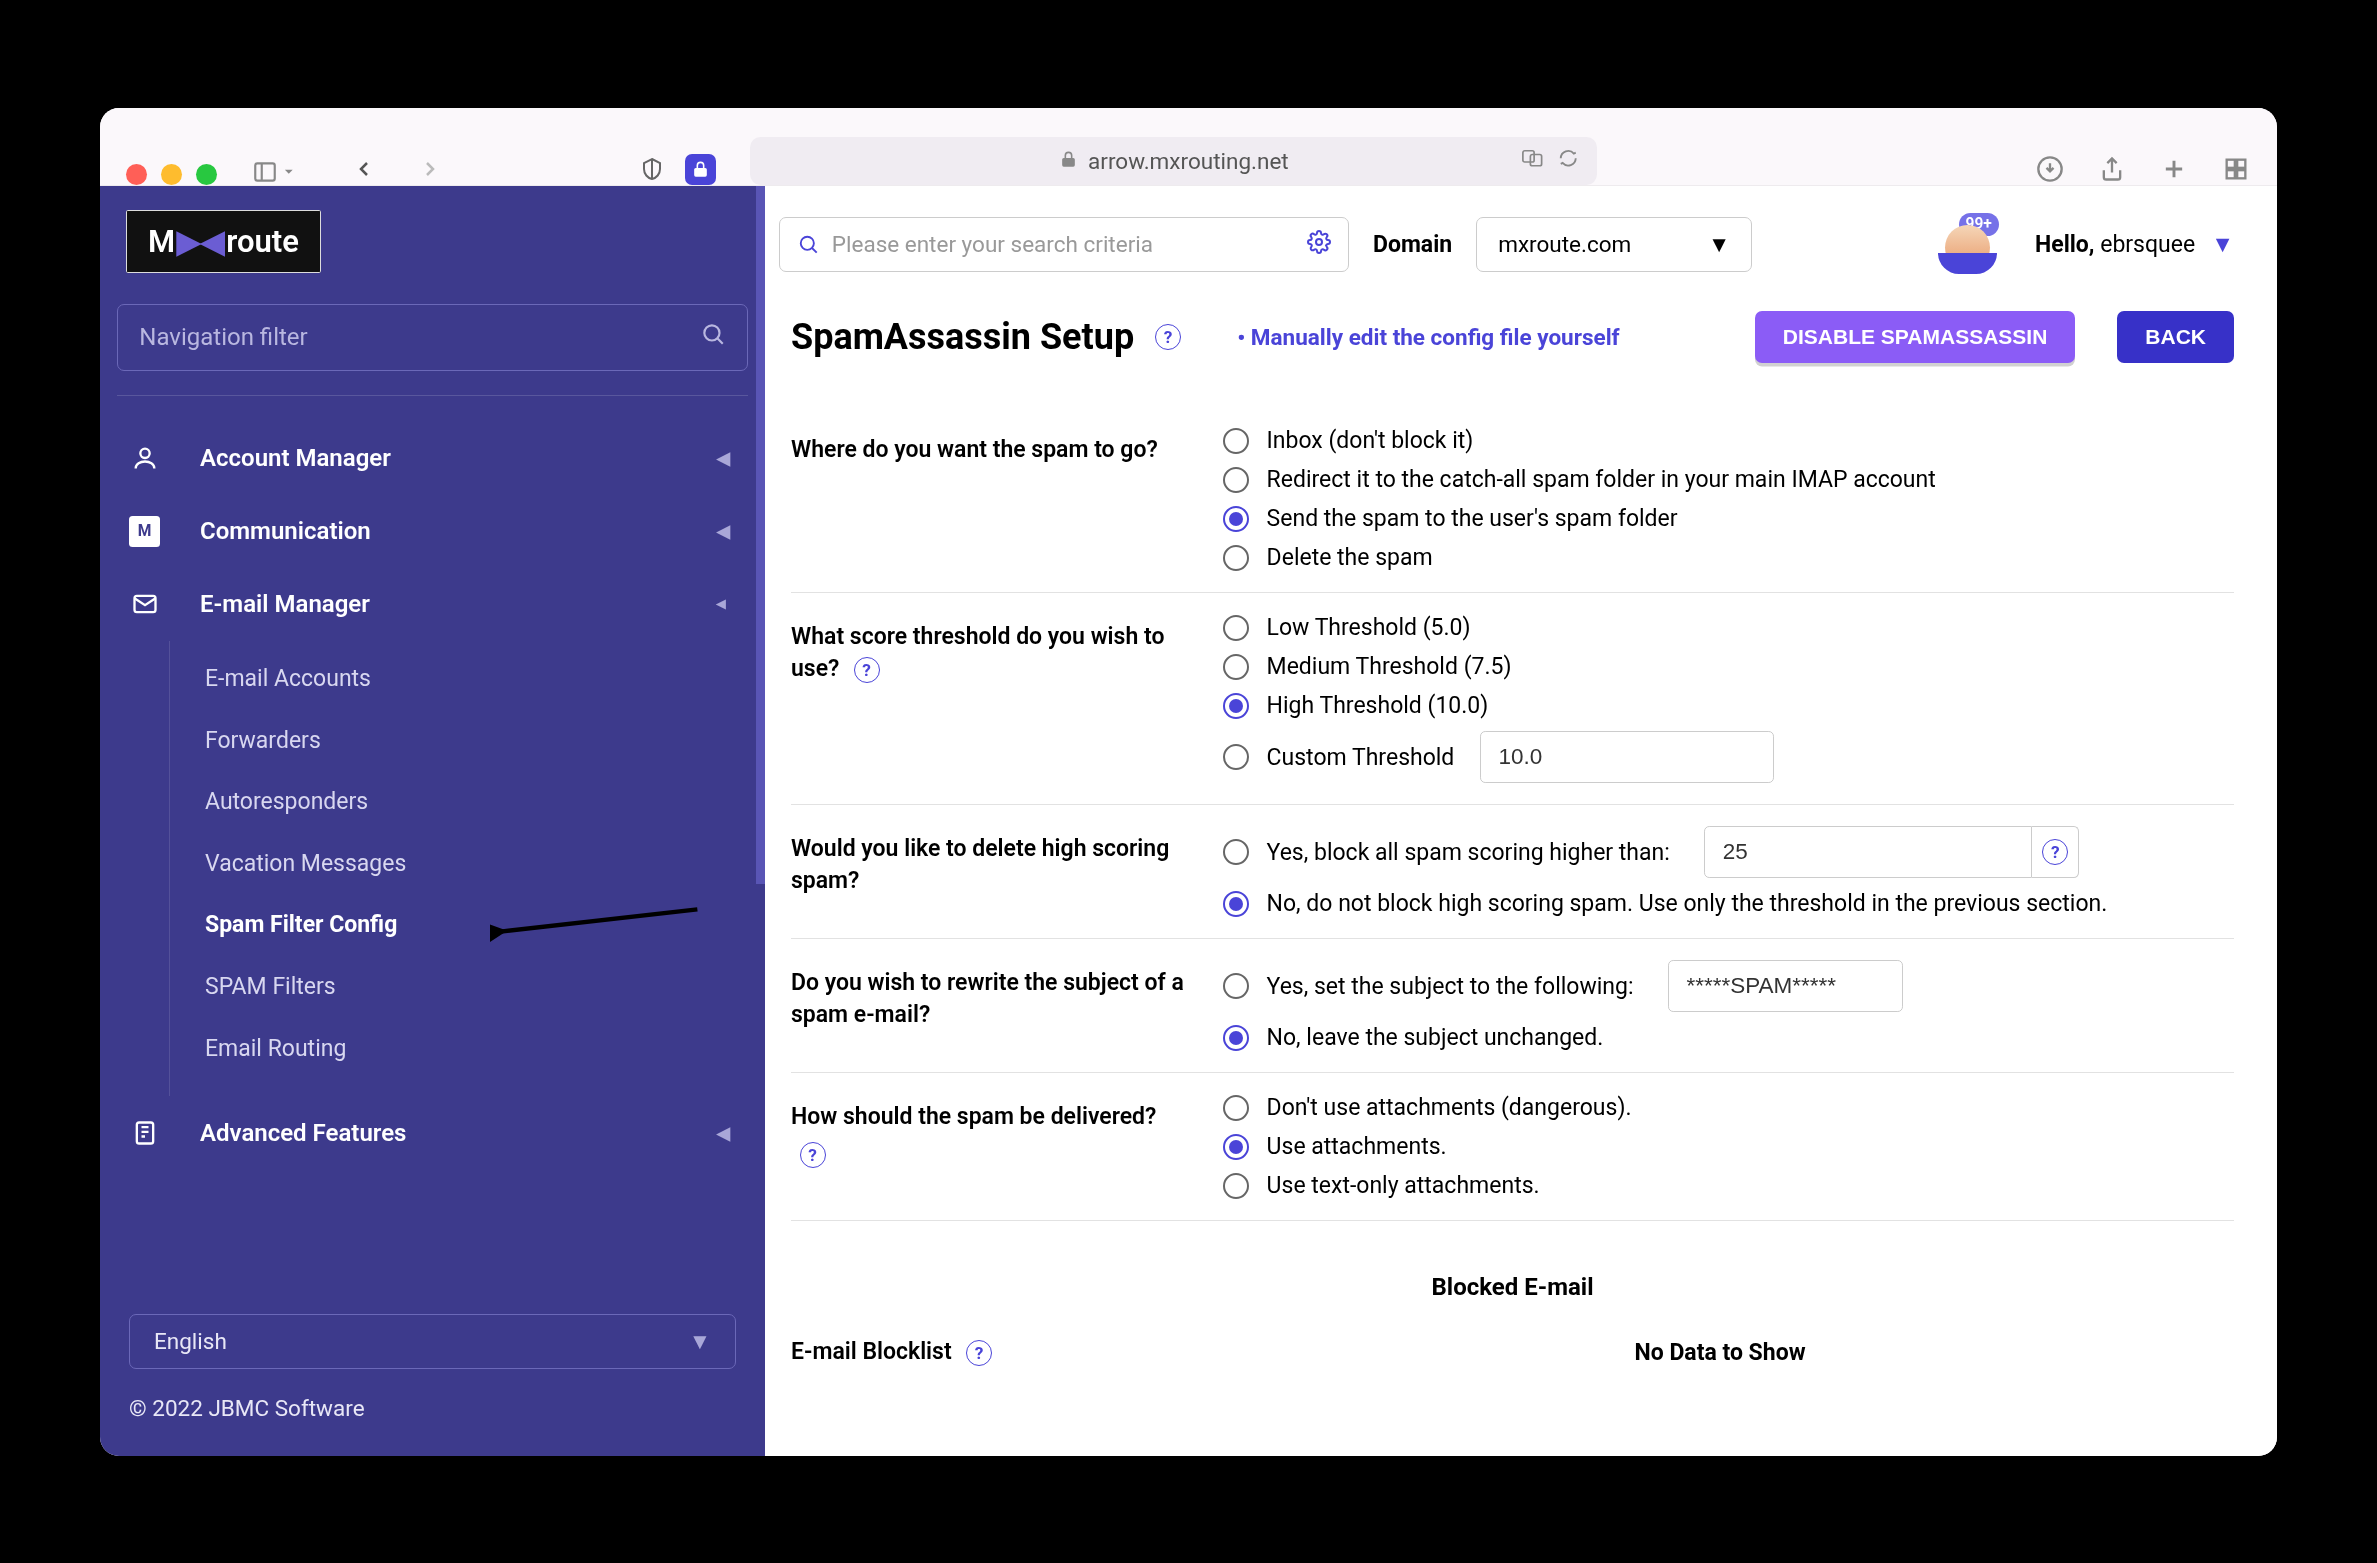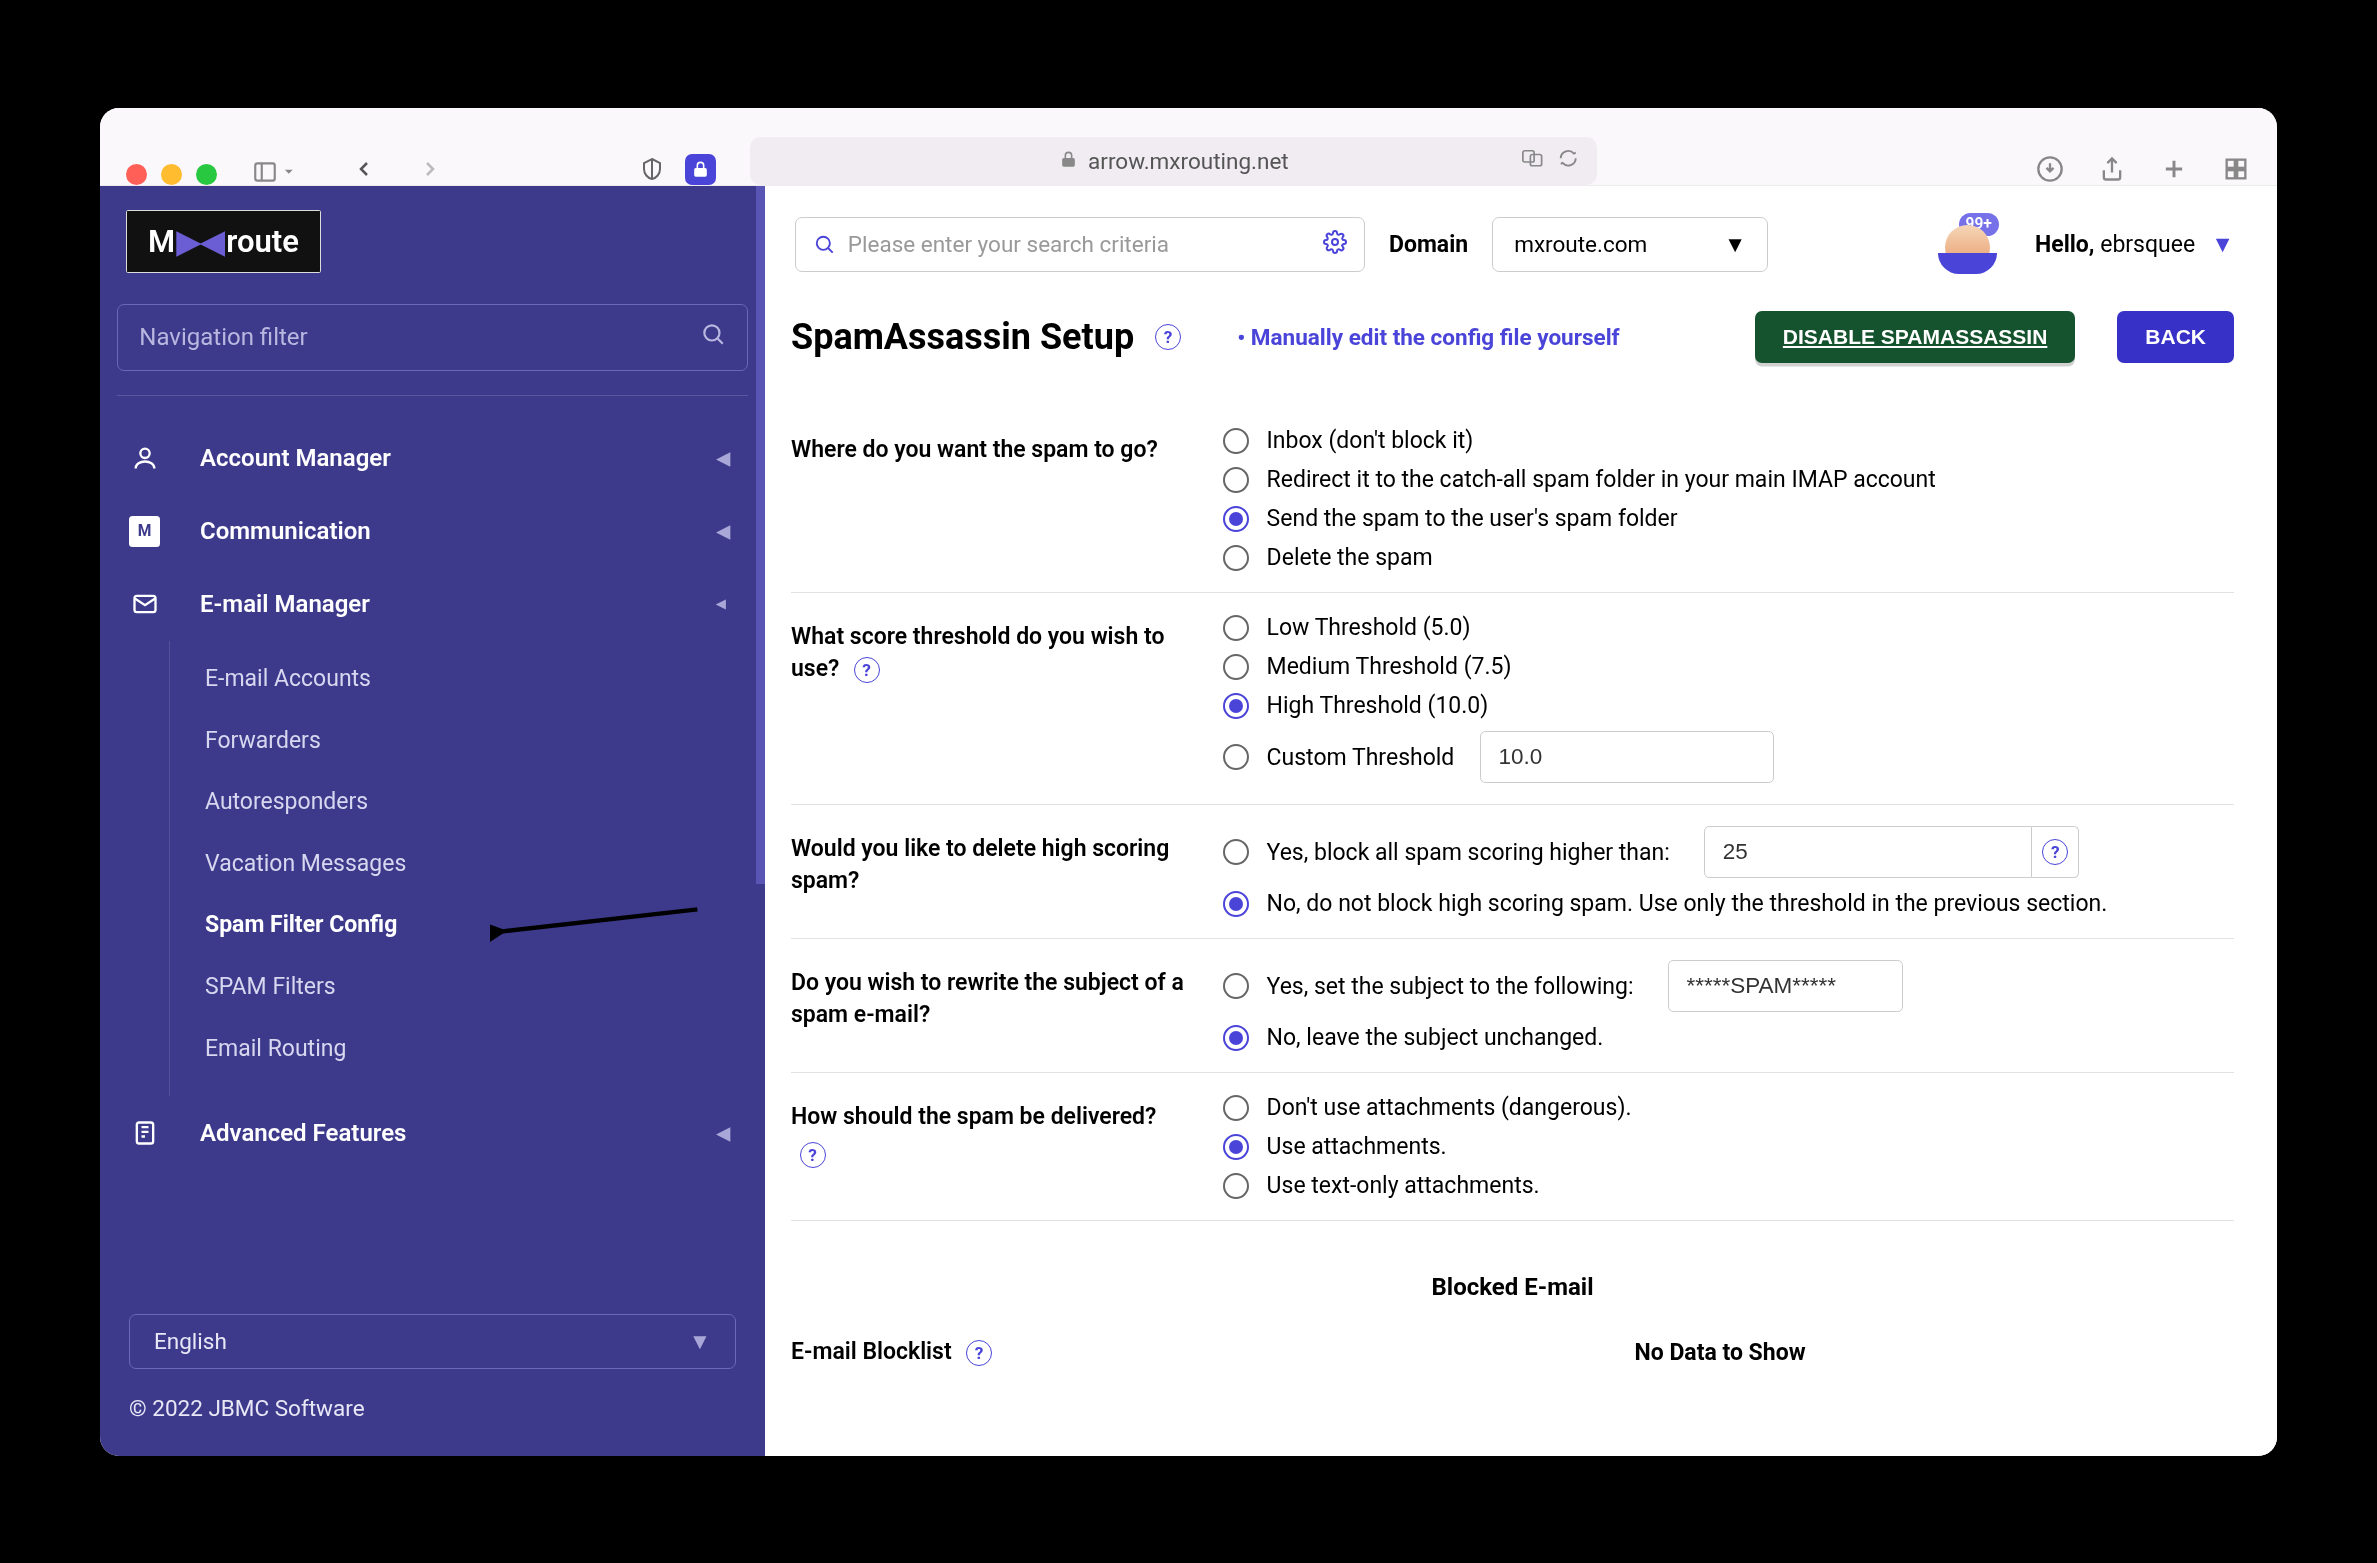--- a/index.html
+++ b/index.html
@@ -144,21 +144,21 @@
     margin-bottom: 26px;
   }
   .lang-select .chev { margin-left: auto; color: #a9a7d8; }
   .copyright { font-size: 22.5px; color: #e8e7f6; }
 
   
   .main { flex: 1; background: #fff; overflow-y: auto; position: relative; }
   .topbar {
     display: flex;
     align-items: center;
-    padding: 31px 43px 31px 30px;
+    padding: 31px 43px 31px 14px;
     gap: 24px;
   }
   .search-box {
     flex: 0 0 570px;
     height: 55px;
     border: 0.9px solid #ccc;
     border-radius: 7px;
     display: flex;
     align-items: center;
     padding: 0 17.3px;
@@ -196,21 +196,21 @@
     padding: 0 28px;
     height: 52px;
     border-radius: 7px;
     font-size: 21px;
     font-weight: 700;
     display: inline-flex;
     align-items: center;
     cursor: pointer;
     border: none;
   }
-  .btn-disable { background: #14532d; color: #fff; box-shadow: 0 3.5px 0 rgba(0,0,0,0.18); margin-left: auto; text-decoration: underline; }
+  .btn-disable { background: #8b5cf6; color: #fff; box-shadow: 0 3.5px 0 rgba(0,0,0,0.18); margin-left: auto; }
   .btn-back { background: #3731c8; color: #fff; margin-left: 21px; }
 
   .section {
     display: flex;
     border-bottom: 0.9px solid #e2e2e2;
     padding: 21px 0;
     gap: 17.3px;
   }
   .section:last-child { border-bottom: none; }
   .section-label {

